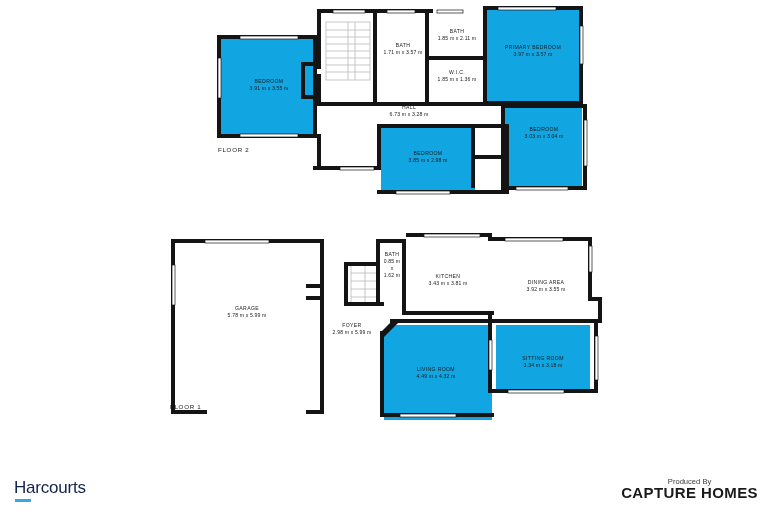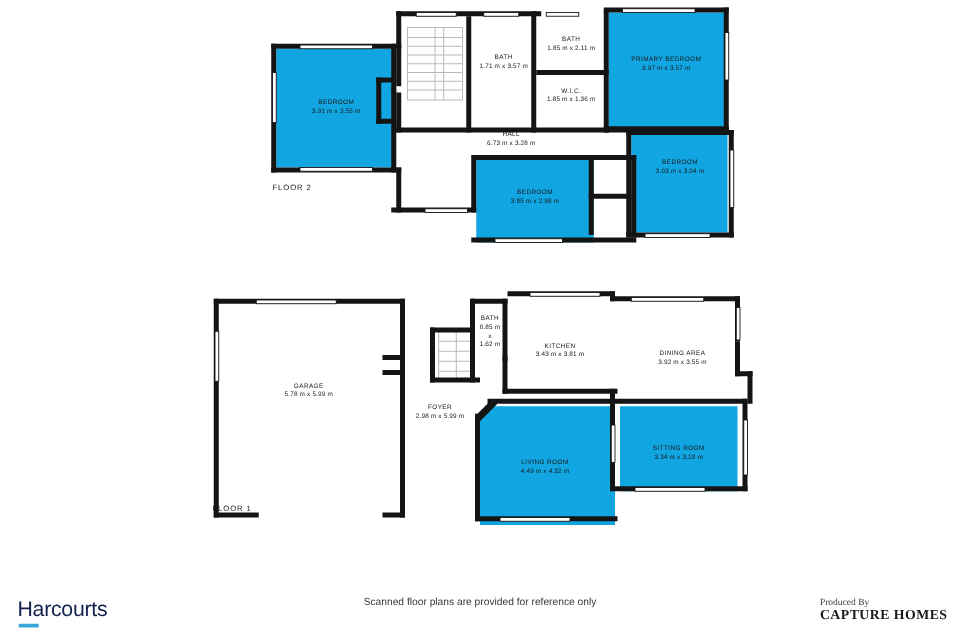--- a/index.html
+++ b/index.html
@@ -15,24 +15,24 @@
     font-size:8.2px;color:#3a3a3a;line-height:11px;
   }
   .brand{
     position:absolute;left:14px;top:28px;
     font-size:17px;font-weight:normal;color:#12224d;letter-spacing:-0.2px;
   }
   .brand-underline{
     position:absolute;left:15px;top:49px;width:16px;height:3px;background:#3aa7dc;
   }
   .produced{
-    position:absolute;right:10px;top:26px;text-align:left;
-    font-size:7.6px;color:#3a3a3a;line-height:11px;font-family:Liberation Serif, serif;
-  }
-  .produced .ph{font-weight:bold;font-size:11px;color:#1a1a1a;letter-spacing:0.4px;}
+    position:absolute;right:10px;top:26px;text-align:center;
+    font-size:7.6px;color:#3a3a3a;line-height:11px;
+  }
+  .produced .ph{font-weight:bold;font-size:15px;color:#1a1a1a;letter-spacing:0.4px;}
   svg text{font-family:"Liberation Sans",sans-serif;fill:#1a1a1a;}
   .rm-name{font-size:5.1px;letter-spacing:0.35px;text-anchor:middle;}
   .rm-dim{font-size:5.1px;letter-spacing:0.15px;text-anchor:middle;}
   .flr-label{font-size:6.2px;letter-spacing:0.7px;fill:#1a1a1a;}
   .wall{fill:#141414;}
   .blue{fill:#11a5e2;}
   .white{fill:#ffffff;}
   .win{fill:#ffffff;stroke:#141414;stroke-width:0.7;}
   .stair{fill:none;stroke:#b9b9b9;stroke-width:0.8;}
 </style>
@@ -253,21 +253,20 @@
       <text class="rm-name" x="543" y="360">SITTING ROOM</text>
       <text class="rm-dim" x="543" y="367">3.34 m x 3.18 m</text>
 
       <text class="flr-label" x="170" y="409">FLOOR 1</text>
     </g>
   </g>
 </svg>
 
 <div class="footer-wrap">
   <div class="disclaimer">
-    <div>Scanned floor plans are provided for reference only</div>
   </div>
   <div class="brand">Harcourts</div>
   <div class="brand-underline"></div>
   <div class="produced">
     <div>Produced By</div>
     <div class="ph">CAPTURE HOMES</div>
   </div>
 </div>
 
 </body></html>

